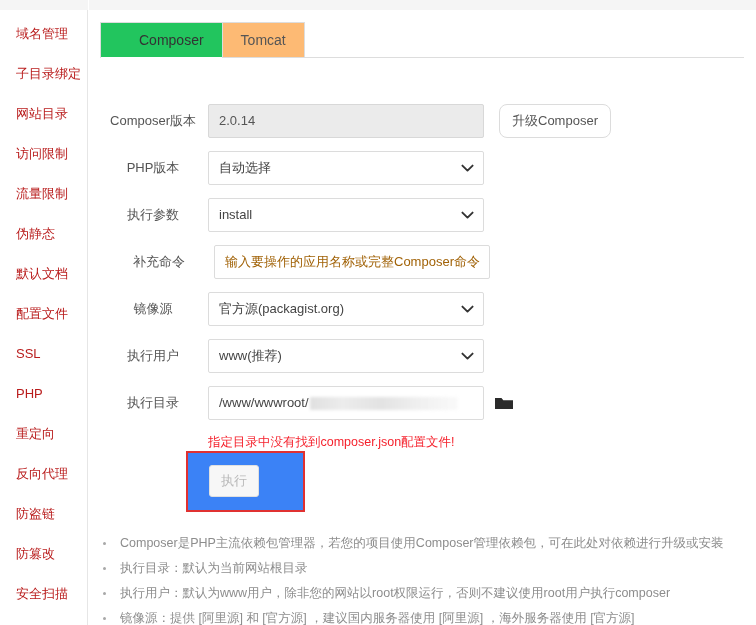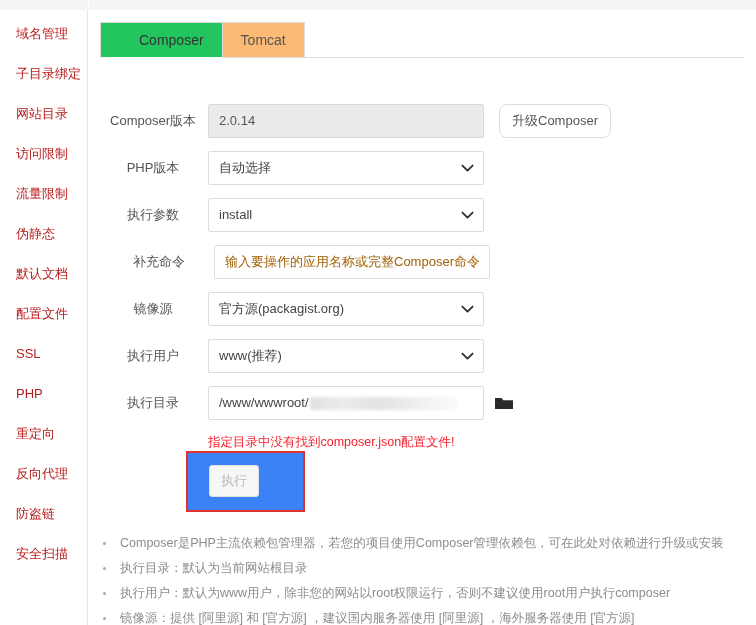--- a/index.html
+++ b/index.html
@@ -277,20 +277,21 @@
       <div class="side-item"><span>访问限制</span></div>
       <div class="side-item"><span>流量限制</span></div>
       <div class="side-item"><span>伪静态</span></div>
       <div class="side-item"><span>默认文档</span></div>
       <div class="side-item"><span>配置文件</span></div>
       <div class="side-item"><span>SSL</span></div>
       <div class="side-item"><span>PHP</span></div>
       <div class="side-item"><span>重定向</span></div>
       <div class="side-item"><span>反向代理</span></div>
       <div class="side-item"><span>防盗链</span></div>
+      <div class="side-item"><span>防篡改</span></div>
       <div class="side-item"><span>安全扫描</span></div>
     </div>
   </div>
 
   <div id="main">
     <div id="main-topstrip"></div>
 
     <div id="tabbar">
       <div id="tabs">
         <div class="tab active"><span>Composer</span></div>

